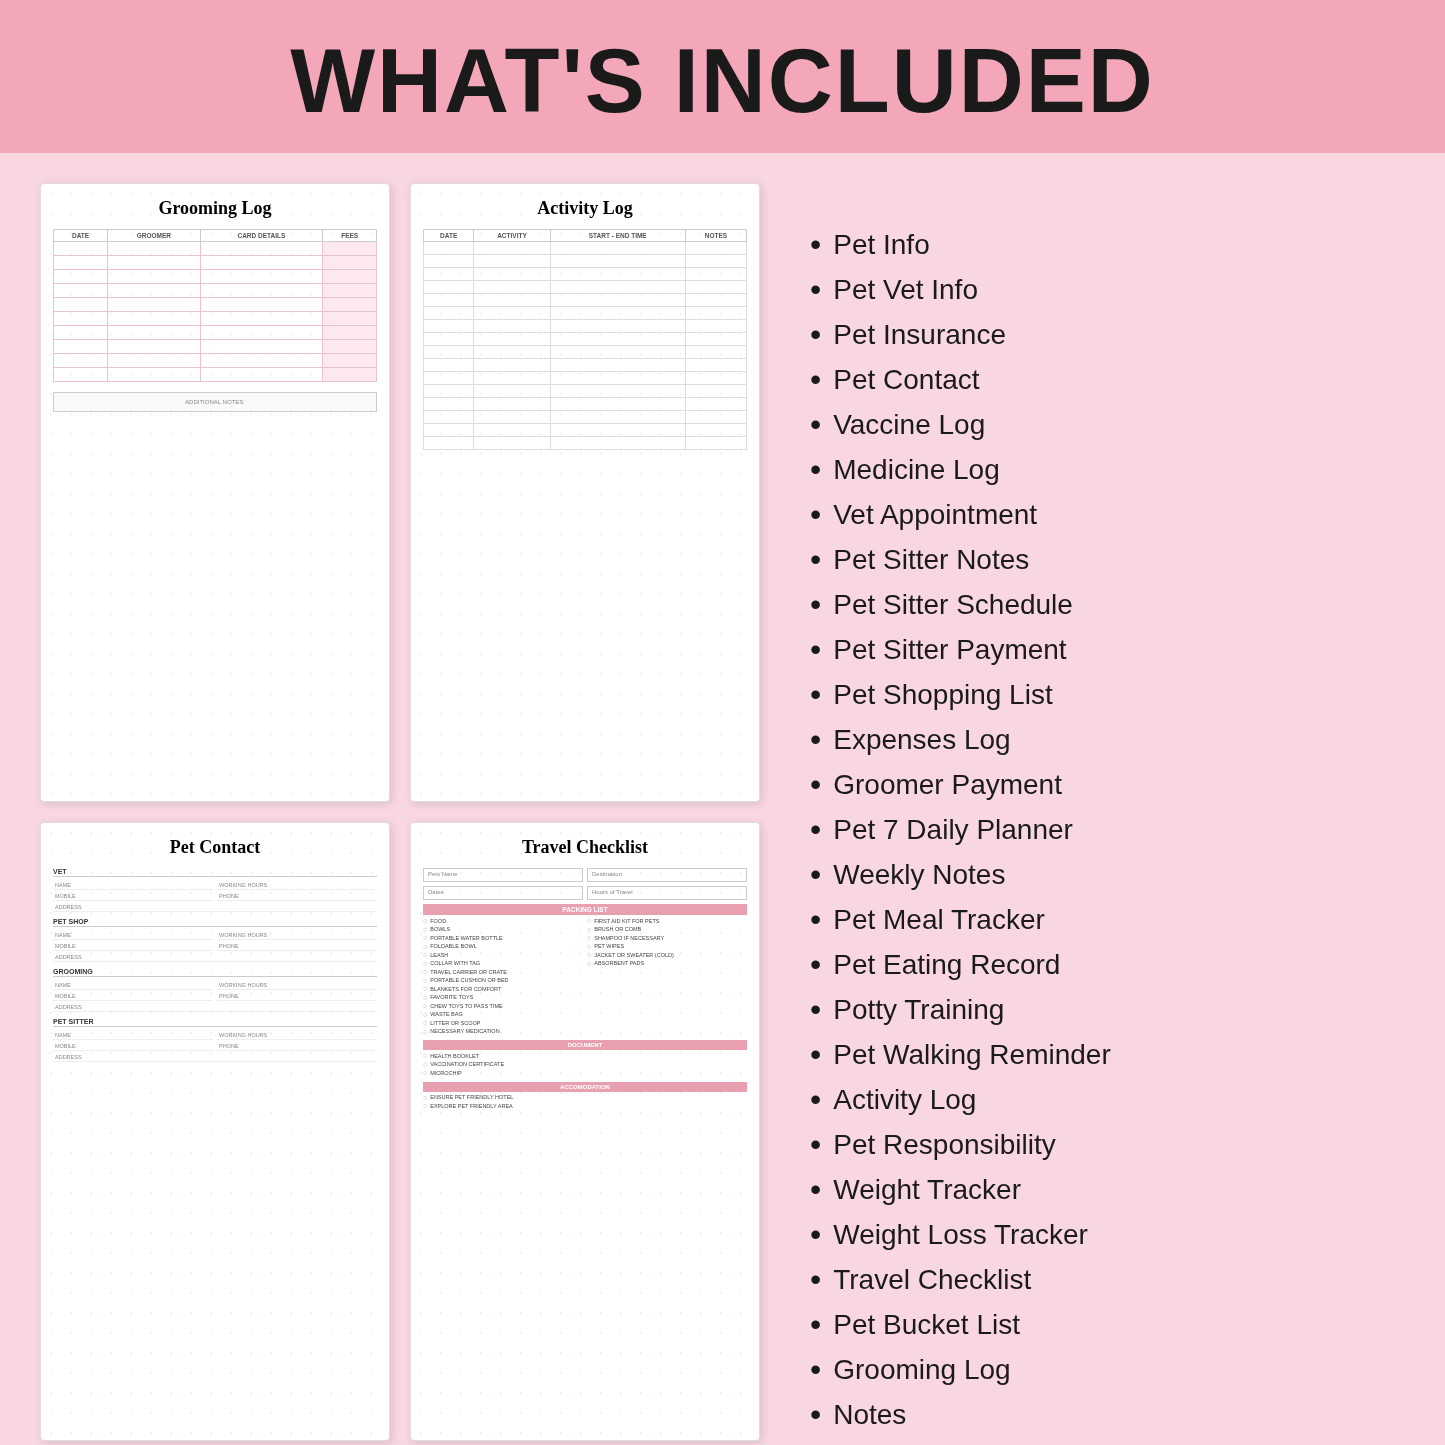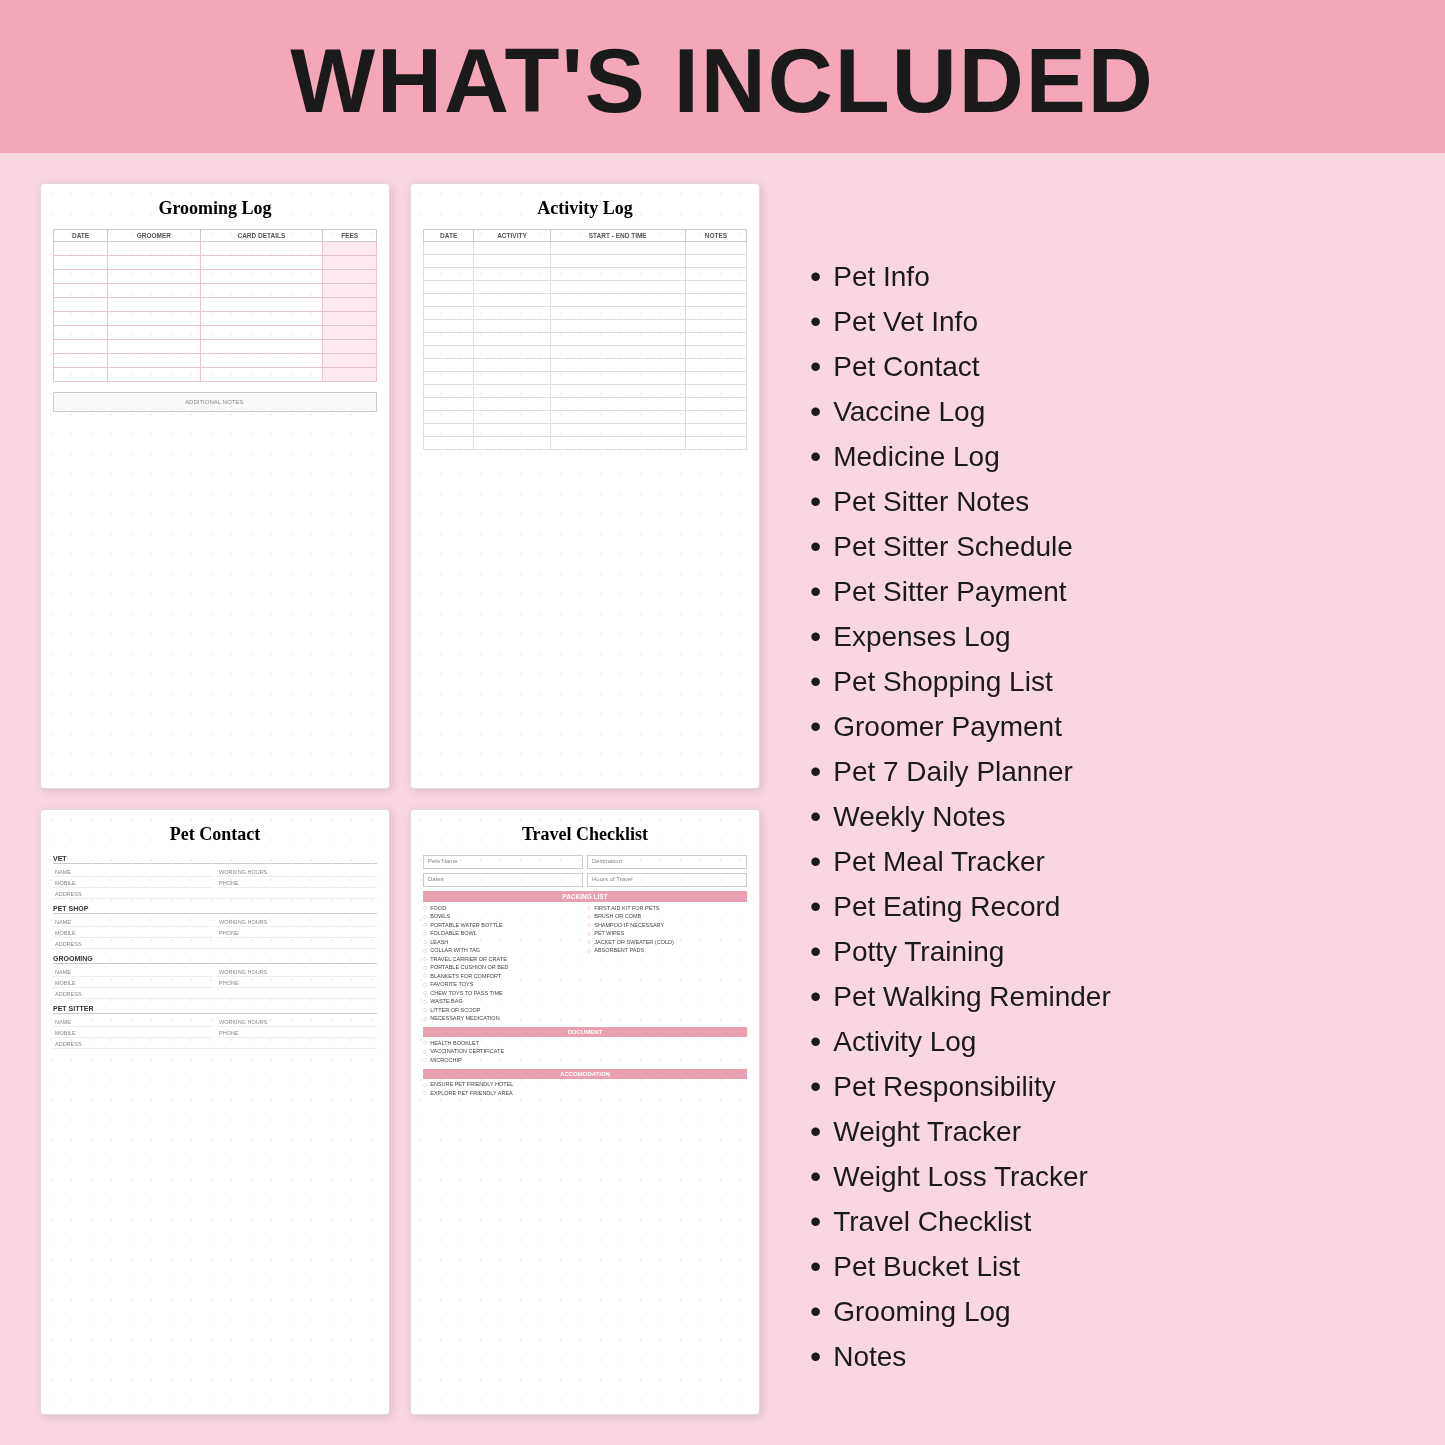--- a/index.html
+++ b/index.html
@@ -625,28 +625,30 @@
             </div>
         </div>
       </div>
 
     </div>
 
     <div class="list-section">
       <ul class="bullet-list" id="bullet-list">
       <li>Pet Info</li>
           <li>Pet Vet Info</li>
+          <li>Pet Insurance</li>
           <li>Pet Contact</li>
           <li>Vaccine Log</li>
           <li>Medicine Log</li>
+          <li>Vet Appointment</li>
           <li>Pet Sitter Notes</li>
           <li>Pet Sitter Schedule</li>
           <li>Pet Sitter Payment</li>
+          <li>Pet Shopping List</li>
           <li>Expenses Log</li>
-          <li>Pet Shopping List</li>
           <li>Groomer Payment</li>
           <li>Pet 7 Daily Planner</li>
           <li>Weekly Notes</li>
           <li>Pet Meal Tracker</li>
           <li>Pet Eating Record</li>
           <li>Potty Training</li>
           <li>Pet Walking Reminder</li>
           <li>Activity Log</li>
           <li>Pet Responsibility</li>
           <li>Weight Tracker</li>

